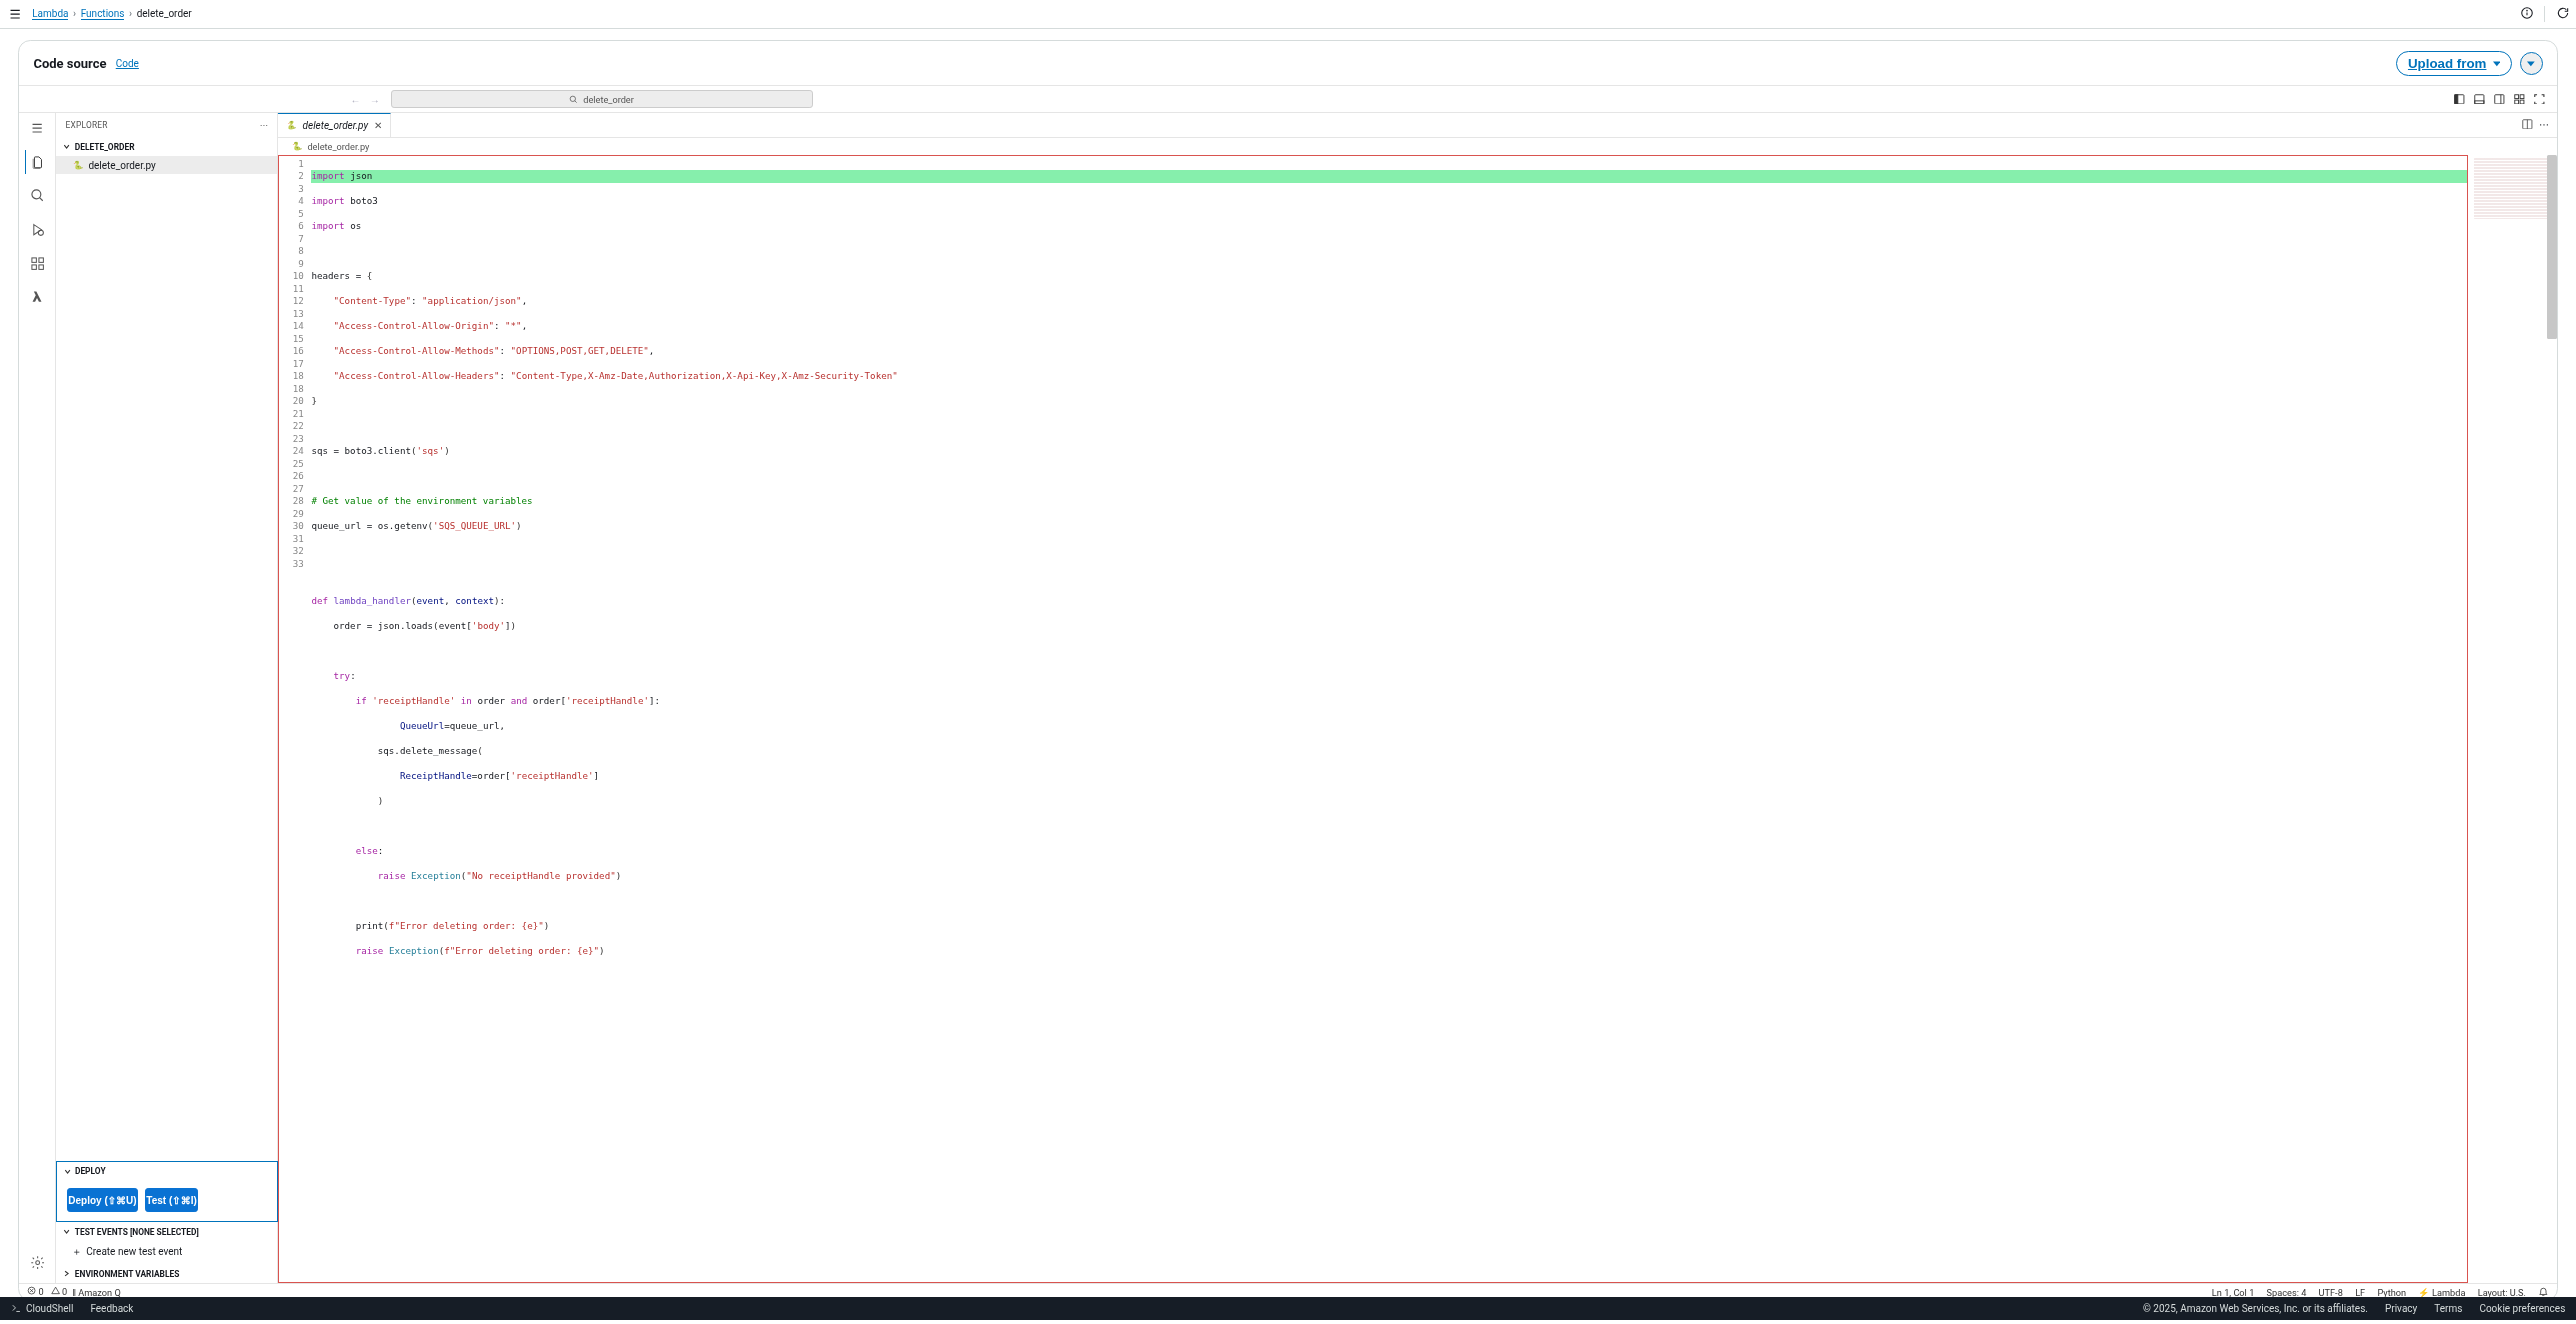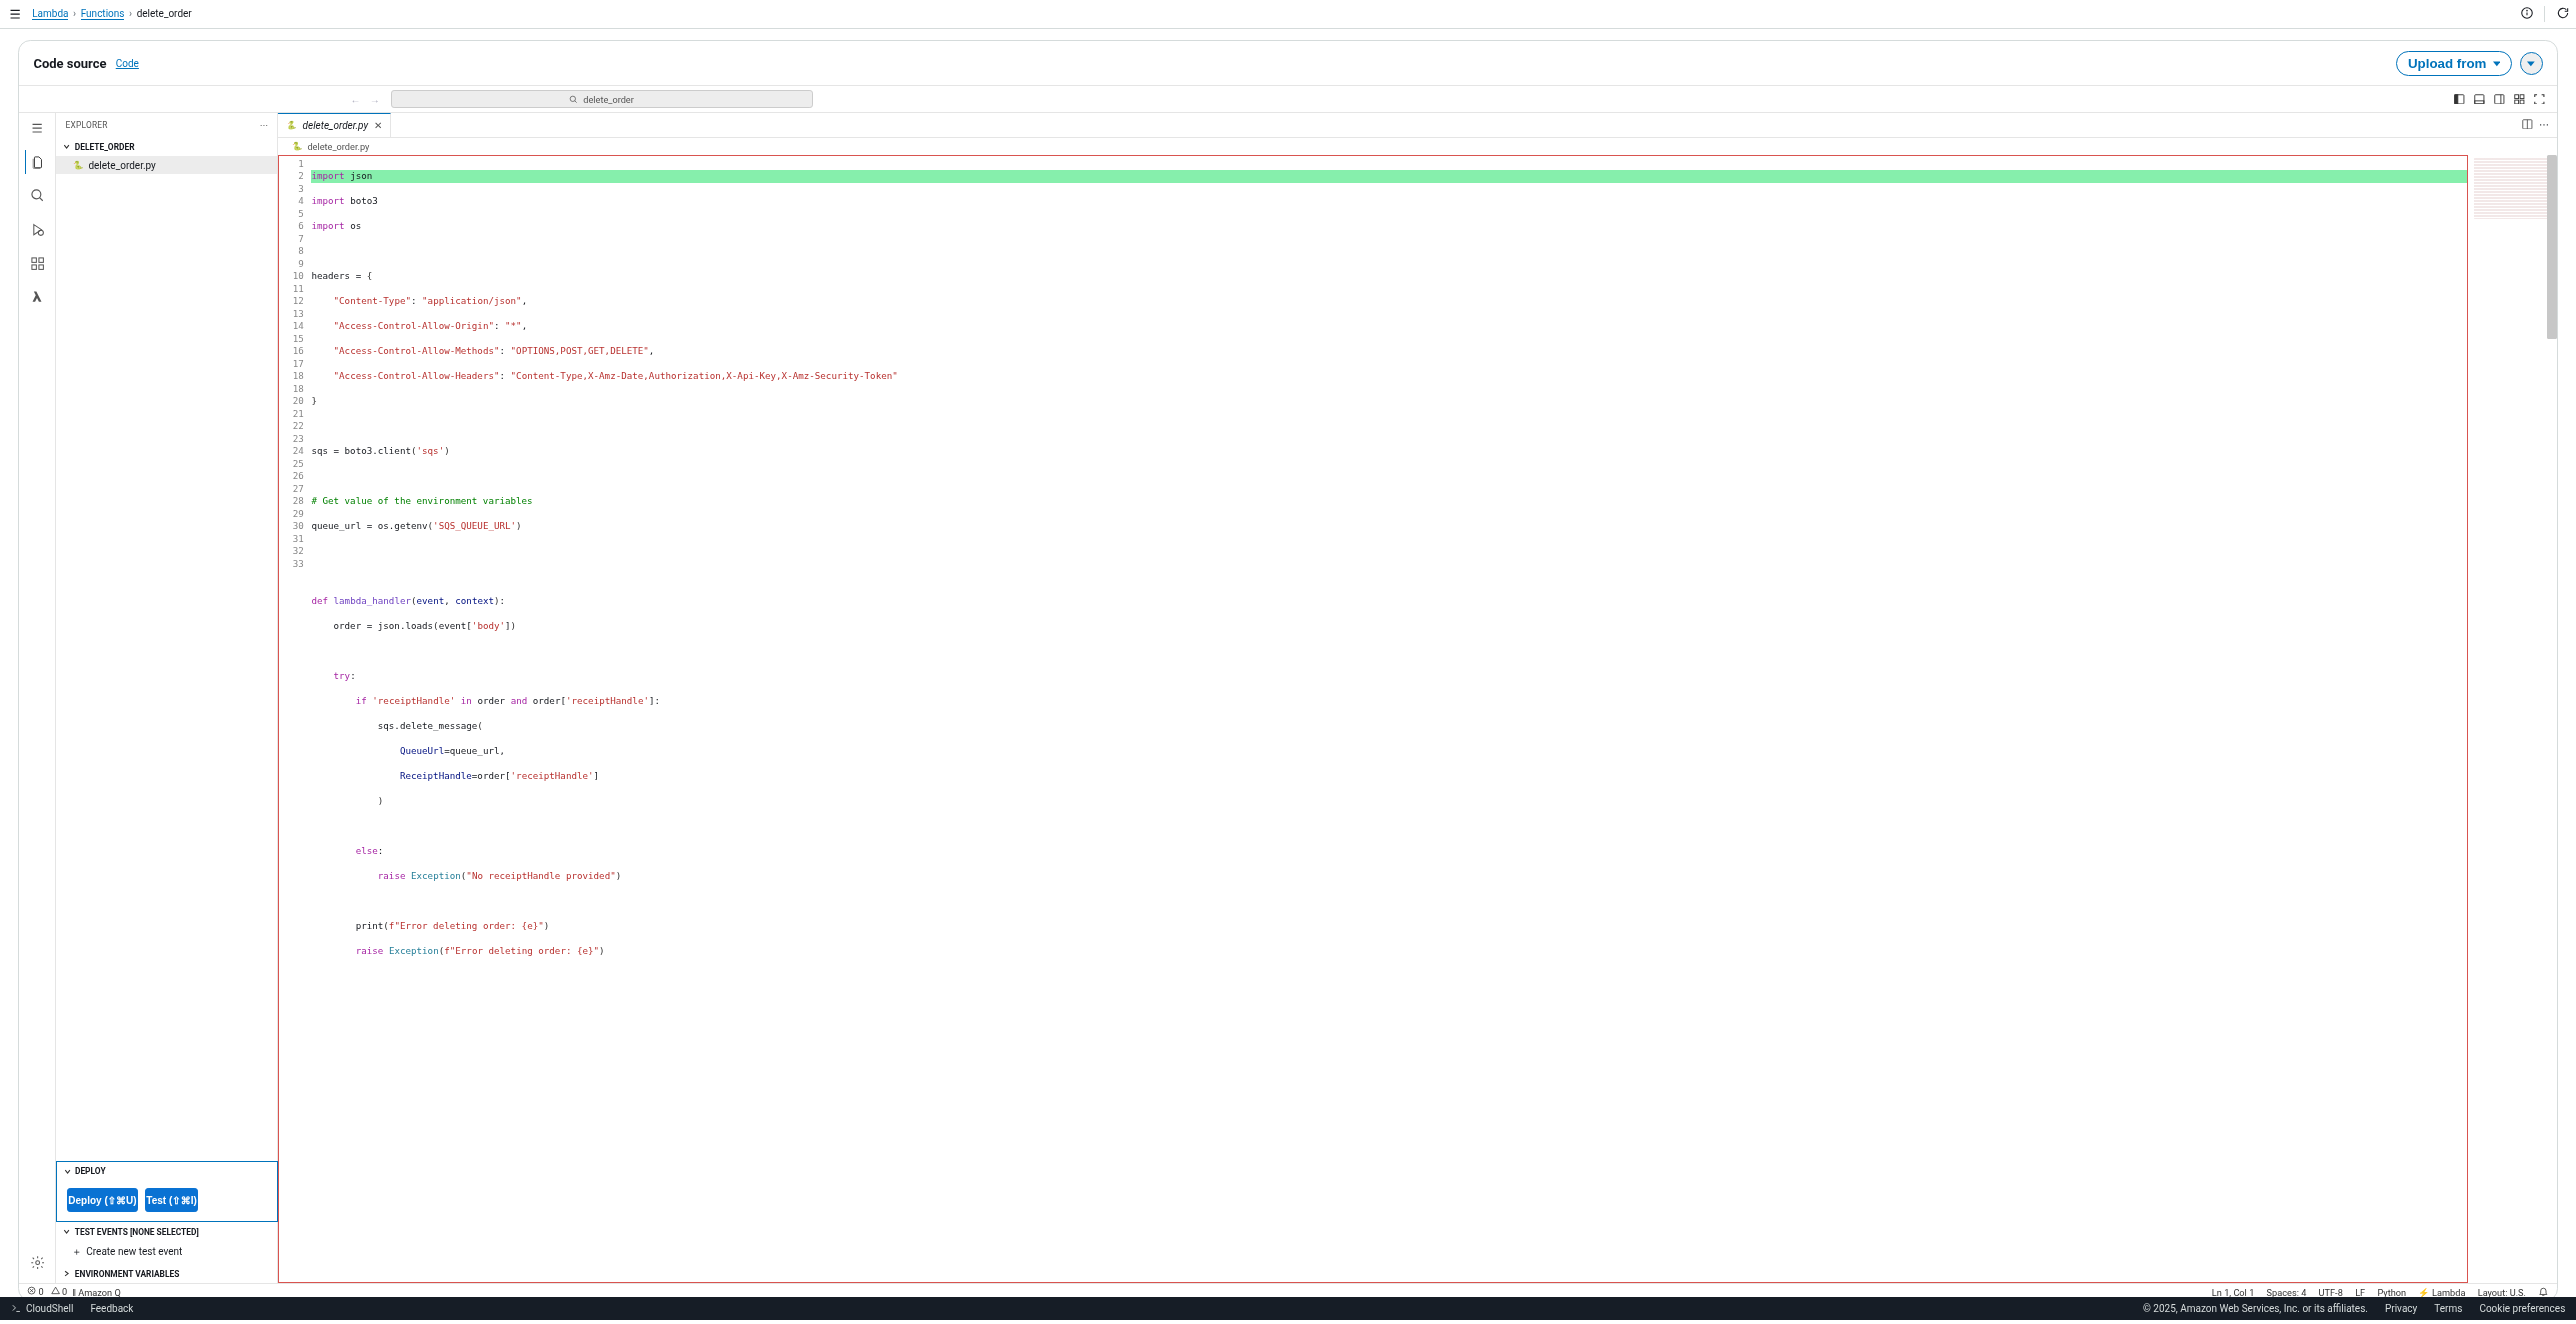--- a/index.html
+++ b/index.html
@@ -15,21 +15,21 @@
 .top-bar .right-icons { margin-left:auto; display:flex; gap:10.7px; align-items:center; }
 .top-bar .vline { width:0.8px; height:15.3px; background:#d5dbdb; }
 
 .panel-wrap { padding: 10.7px 18.4px 0 18.4px; height: calc(100% - 29px - 23px); }
 .panel { border:0.8px solid #d5dbdb; border-radius:12.3px; height:100%; display:flex; flex-direction:column; overflow:hidden; }
 
 .panel-header { padding: 10.7px 14px 9.2px 14px; display:flex; align-items:center; }
 .panel-header h1 { font-size:13px; font-weight:700; margin-right:9.2px; }
 .panel-header .info-link { color:#0073bb; font-size:10px; }
 .panel-header .spacer { flex:1; }
-.panel-header .upload-btn { border:1.2px solid #0073bb; color:#0073bb; background:#fff; border-radius:14px; padding: 3.8px 10.7px; font-weight:700; display:flex; align-items:center; gap:6.1px; cursor:pointer; }
+.panel-header .upload-btn { border:1.2px solid #0073bb; color:#0073bb; background:#fff; border-radius:14px; padding: 3.8px 10.7px; font-weight:700; display:flex; align-items:center; gap:6.1px; cursor:pointer;text-decoration:underline; }
 .panel-header .round-btn { border:1.2px solid #0073bb; color:#0073bb; width:23px; height:23px; border-radius:50%; display:flex; align-items:center; justify-content:center; margin-left:7.7px; cursor:pointer; }
 
 .toolbar-row { height:28px; border-top:0.8px solid #e5e5e5; border-bottom:0.8px solid #e5e5e5; display:flex; align-items:center; padding: 0 6.1px; }
 .toolbar-row .nav-arrows { display:flex; gap:3.1px; margin-left: 322px; margin-right:7.7px; }
 .toolbar-row .nav-arrows span { color:#aab; padding:3.1px; cursor:pointer; }
 .toolbar-row .search-bar { flex:0 0 422px; height:18.4px; background:#ededed; border:0.8px solid #ccc; border-radius:3.1px; display:flex; align-items:center; justify-content:center; gap:4.6px; color:#555; font-size:9.2px; }
 .toolbar-row .layout-icons { margin-left:auto; display:flex; gap:7.7px; padding-right:4.6px; }
 .layout-icons span { width:12.3px; height:12.3px; display:flex; align-items:center; justify-content:center; cursor:pointer; }
 
 .editor-body { flex:1; display:flex; overflow:hidden; }
@@ -365,22 +365,22 @@
 <div class="line"> </div>
 <div class="line"><span class="tok-com"># Get value of the environment variables</span></div>
 <div class="line">queue_url = os.getenv<span class="tok-pun">(</span><span class="tok-str">'SQS_QUEUE_URL'</span><span class="tok-pun">)</span></div>
 <div class="line"> </div>
 <div class="line"> </div>
 <div class="line"><span class="tok-key">def</span> <span class="tok-fn">lambda_handler</span><span class="tok-pun">(</span><span class="tok-param">event</span>, <span class="tok-param">context</span><span class="tok-pun">)</span>:</div>
 <div class="line">    order = json.loads<span class="tok-pun">(</span>event[<span class="tok-str">'body'</span>]<span class="tok-pun">)</span></div>
 <div class="line"> </div>
 <div class="line">    <span class="tok-key">try</span>:</div>
 <div class="line">        <span class="tok-key">if</span> <span class="tok-str">'receiptHandle'</span> <span class="tok-key">in</span> order <span class="tok-key">and</span> order[<span class="tok-str">'receiptHandle'</span>]:</div>
+<div class="line">                <span class="tok-param">QueueUrl</span>=queue_url,</div>
 <div class="line">            sqs.delete_message<span class="tok-pun">(</span></div>
-<div class="line">                <span class="tok-param">QueueUrl</span>=queue_url,</div>
 <div class="line">                <span class="tok-param">ReceiptHandle</span>=order[<span class="tok-str">'receiptHandle'</span>]</div>
 <div class="line">            <span class="tok-pun">)</span></div>
 <div class="line"> </div>
 <div class="line">        <span class="tok-key">else</span>:</div>
 <div class="line">            <span class="tok-key">raise</span> <span class="tok-cls">Exception</span><span class="tok-pun">(</span><span class="tok-str">"No receiptHandle provided"</span><span class="tok-pun">)</span></div>
 <div class="line"> </div>
 <div class="line">        print<span class="tok-pun">(</span><span class="tok-str">f"Error deleting order: {e}"</span><span class="tok-pun">)</span></div>
 <div class="line">        <span class="tok-key">raise</span> <span class="tok-cls">Exception</span><span class="tok-pun">(</span><span class="tok-str">f"Error deleting order: {e}"</span><span class="tok-pun">)</span></div>
             </div>
           </div>

